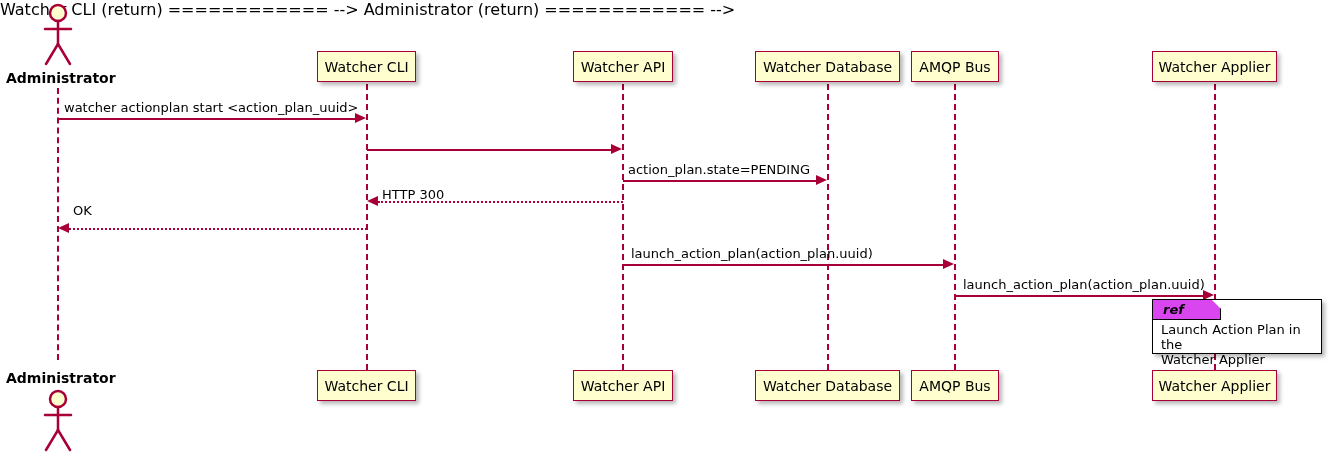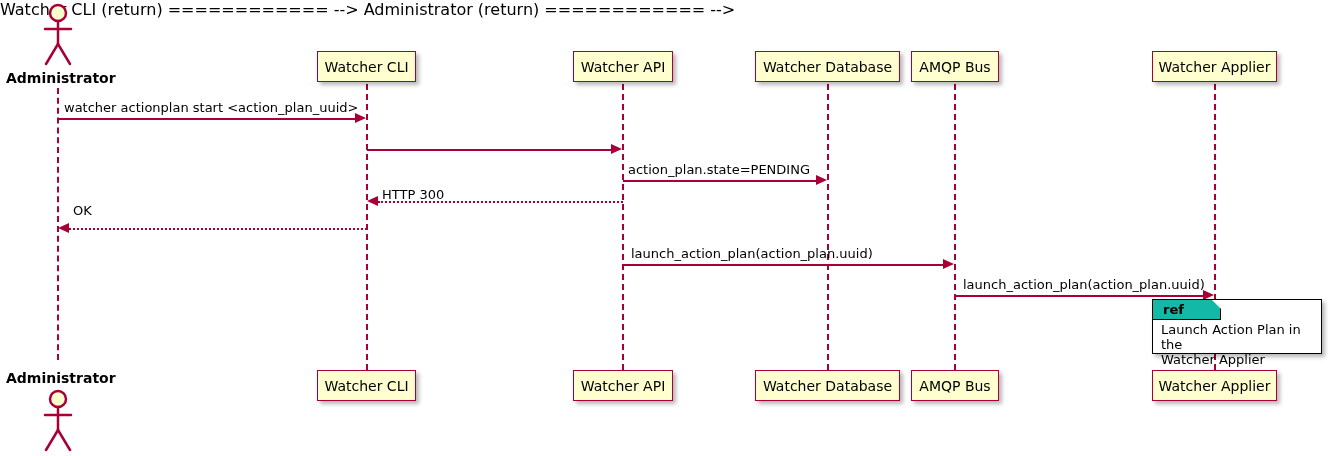--- a/index.html
+++ b/index.html
@@ -94,31 +94,32 @@
     background: #FFFFFF;
     border: 1.5px solid #000000;
     box-shadow: 3px 3px 4px rgba(0,0,0,0.28);
   }
   .ref-tab {
     position: absolute;
     left: 0;
     top: 0;
     height: 20px;
     box-sizing: border-box;
-    background: #14b8a6;
+    background: #d946ef;
     border-right: 1.5px solid #000000;
     border-bottom: 1.5px solid #000000;
     display: flex;
     align-items: center;
     padding-left: 10px;
     font-size: 13px;
     font-weight: bold;
     color: #000000;
     
     clip-path: polygon(0 0, calc(100% - 9px) 0, 100% 9px, 100% 100%, 0 100%);
+    font-style: italic;
   }
   .ref-text {
     position: absolute;
     left: 8px;
     top: 22px;
     right: 12px;
     font-size: 13px;
     line-height: 15px;
     color: #000000;
   }

